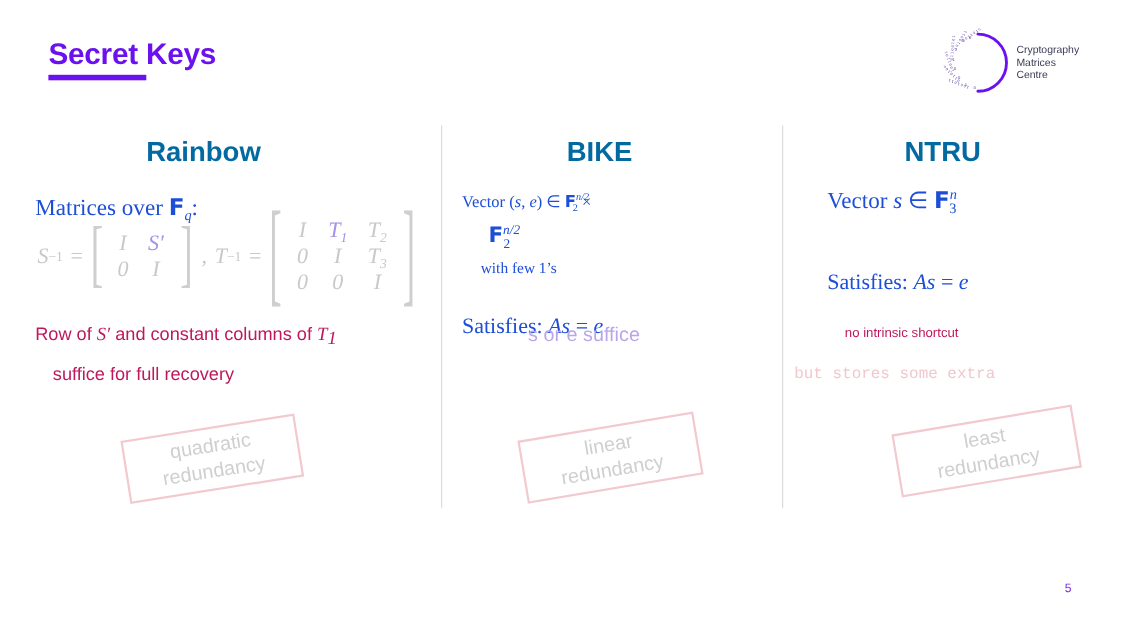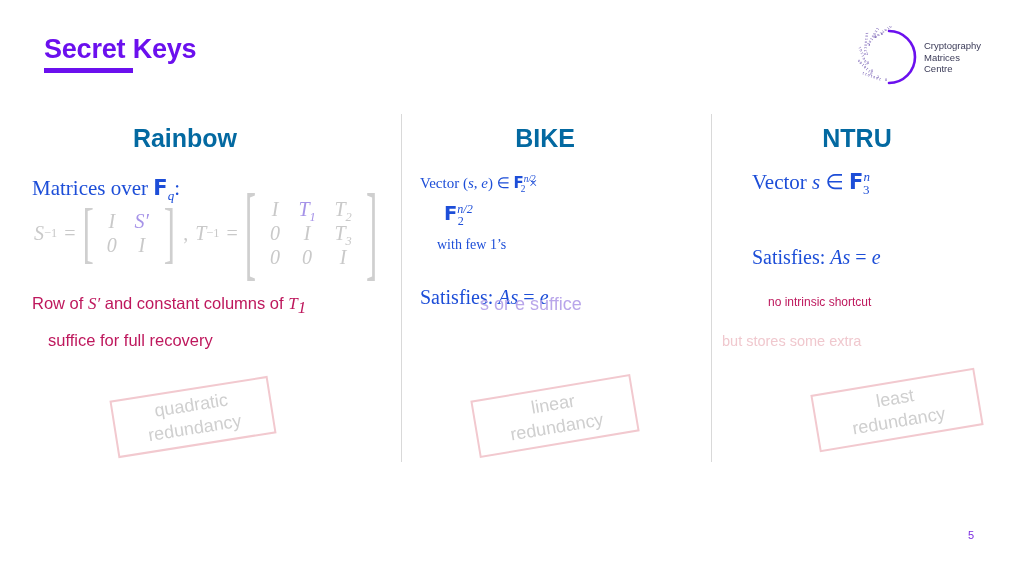--- a/index.html
+++ b/index.html
@@ -171,20 +171,21 @@
     font-size: 12px;
     color: #be185d;
     white-space: nowrap;
   }
   .pink-note {
     position: absolute;
     color: #f0c8ce;
     font-size: 14.5px;
     line-height: 25px;
     white-space: nowrap;
+    font-family: Liberation Mono, monospace;
   }
   #nt-extra { left: 722px; top: 329px; }
 
   
   .stamp {
     position: absolute;
     border: 2px solid #f2c9cf;
     background: #ffffff;
     box-sizing: border-box;
     display: flex;

